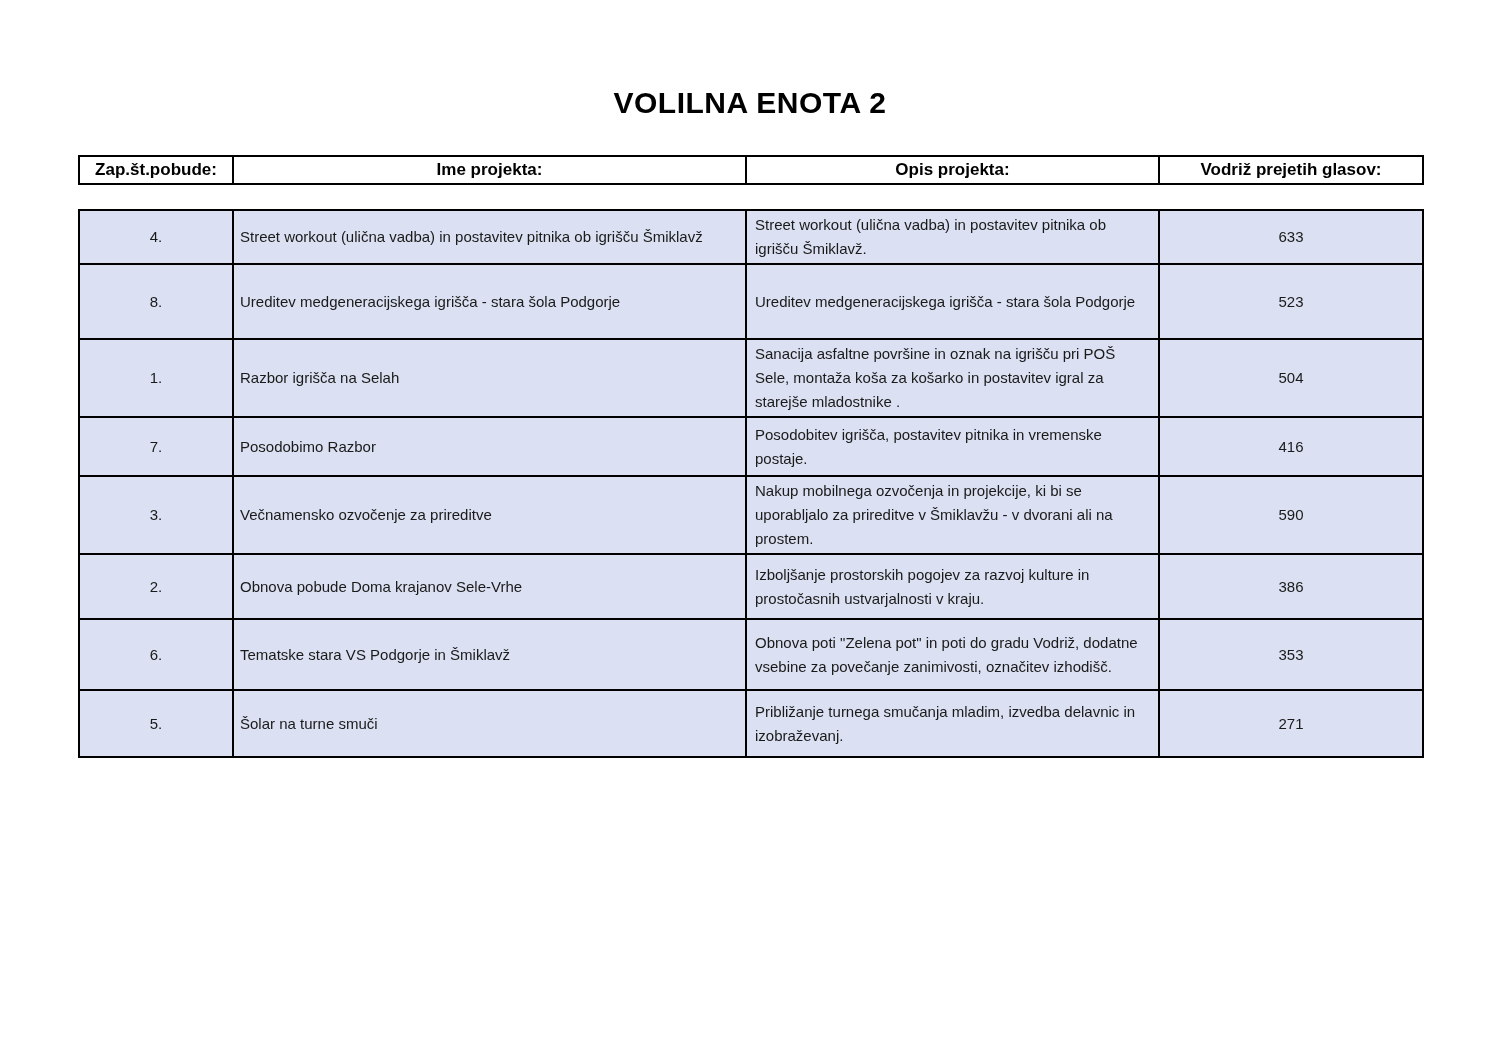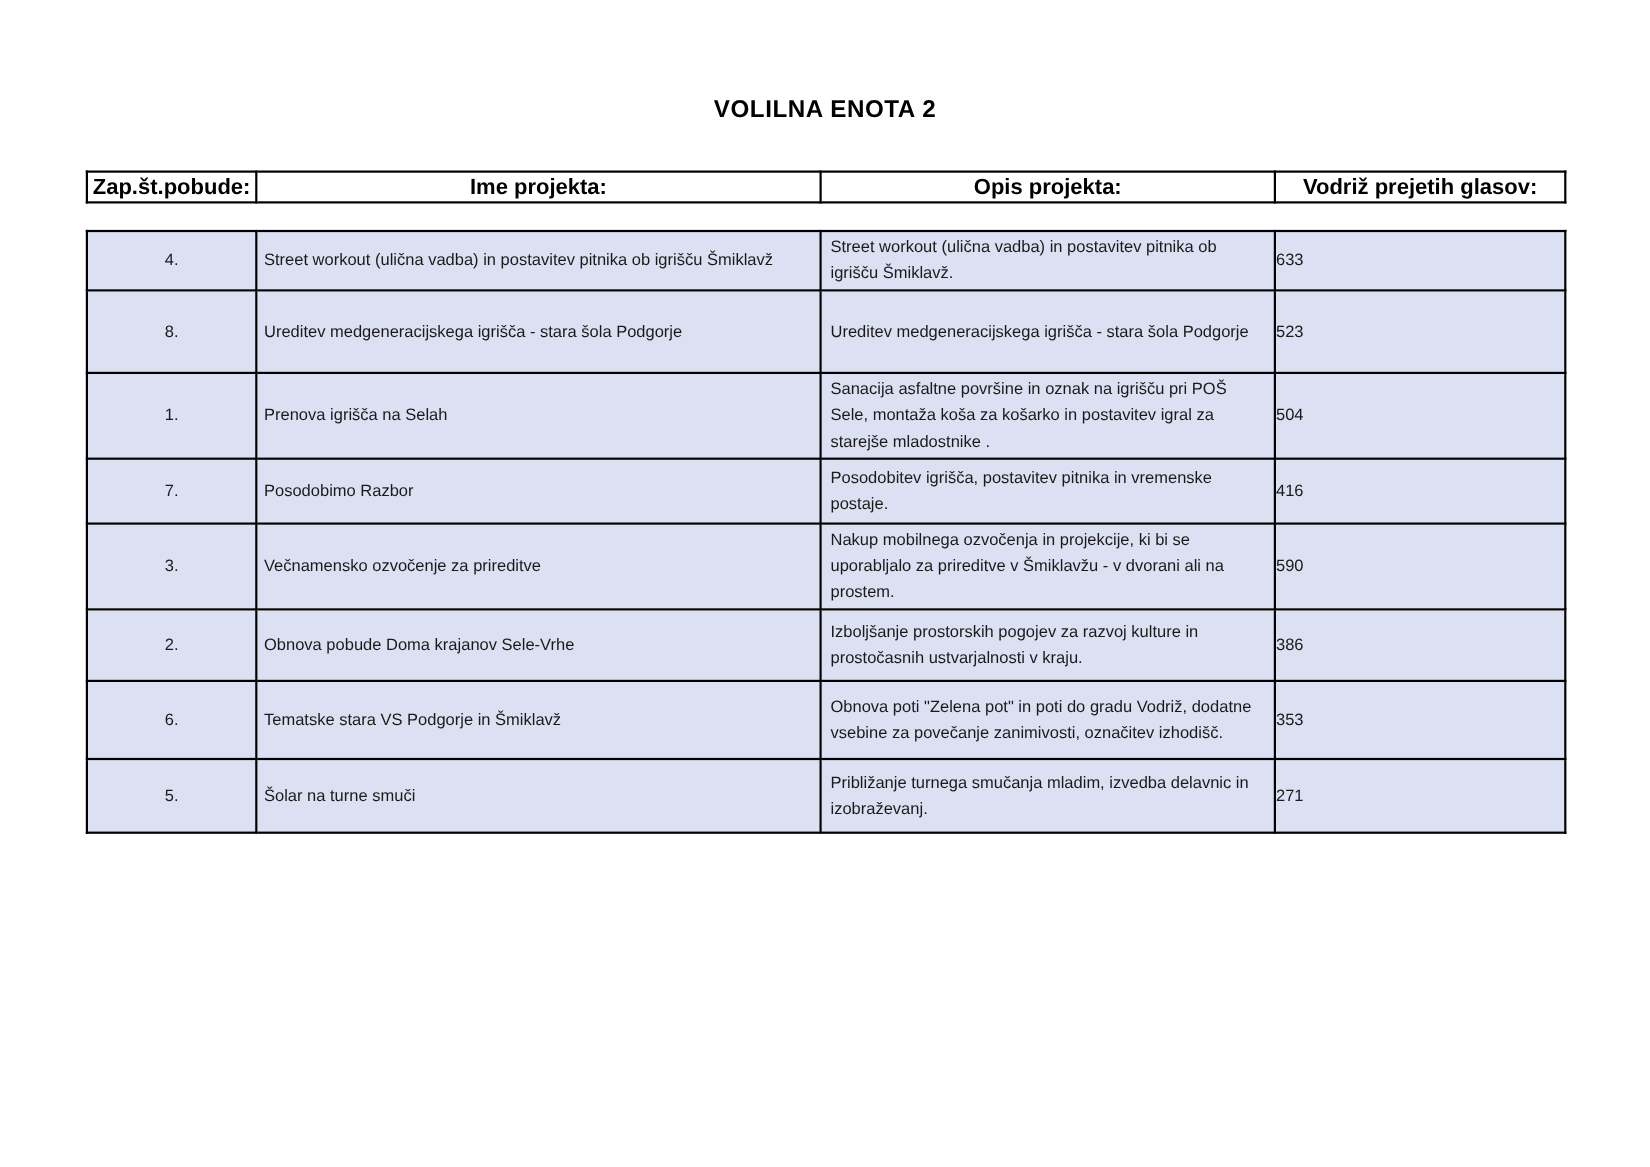--- a/index.html
+++ b/index.html
@@ -12,21 +12,21 @@
   html,body{width:1500px;height:1061px;background:var(--page-bg);}
   body{
     font-family:"Liberation Sans","DejaVu Sans",sans-serif;
     color:var(--text-color);
     position:relative;
   }
   .page-title{
     position:absolute;
     top:86px;left:0;width:100%;
     text-align:center;
-    font-size:22px;
+    font-size:30px;
     font-weight:bold;
     letter-spacing:.5px;
     color:#000;
   }
   .table-wrap{
     position:absolute;
     left:78px;
     top:155px;
     width:1344px;
   }
@@ -41,36 +41,36 @@
   col.c-votes{width:264px;}
   th,td{
     border:2px solid var(--border-color);
     font-size:15px;
     vertical-align:middle;
     overflow:hidden;
   }
   thead th{
     background:#ffffff;
     font-weight:bold;
-    font-size:20px;
+    font-size:17px;
     height:28px;
     text-align:center;
     padding:1px 4px;
     color:#000;
   }
   .header-table{margin-bottom:0;}
   .body-table{margin-top:24px;}
   .body-table td{
     background:var(--cell-bg);
     line-height:24px;
   }
   td.cell-number{text-align:center;}
   td.cell-name{text-align:left;padding:2px 6px;}
   td.cell-desc{text-align:left;padding:2px 8px;}
-  td.cell-votes{text-align:left;}
+  td.cell-votes{text-align:center;}
   .body-table tr:nth-child(1){height:52px;}
   .body-table tr:nth-child(2){height:75px;}
   .body-table tr:nth-child(3){height:75px;}
   .body-table tr:nth-child(4){height:59px;}
   .body-table tr:nth-child(5){height:75px;}
   .body-table tr:nth-child(6){height:65px;}
   .body-table tr:nth-child(7){height:71px;}
   .body-table tr:nth-child(8){height:67px;}
 </style>
 </head>
@@ -112,21 +112,21 @@
         <td class="cell-votes">633</td>
       </tr>
       <tr>
         <td class="cell-number">8.</td>
         <td class="cell-name">Ureditev medgeneracijskega igrišča - stara šola Podgorje</td>
         <td class="cell-desc">Ureditev medgeneracijskega igrišča - stara šola Podgorje</td>
         <td class="cell-votes">523</td>
       </tr>
       <tr>
         <td class="cell-number">1.</td>
-        <td class="cell-name">Prenova igrišča na Selah</td>
+        <td class="cell-name">Razbor igrišča na Selah</td>
         <td class="cell-desc">Sanacija asfaltne površine in oznak na igrišču pri POŠ Sele, montaža koša za košarko in postavitev igral za starejše mladostnike .</td>
         <td class="cell-votes">504</td>
       </tr>
       <tr>
         <td class="cell-number">7.</td>
         <td class="cell-name">Posodobimo Razbor</td>
         <td class="cell-desc">Posodobitev igrišča, postavitev pitnika in vremenske postaje.</td>
         <td class="cell-votes">416</td>
       </tr>
       <tr>

